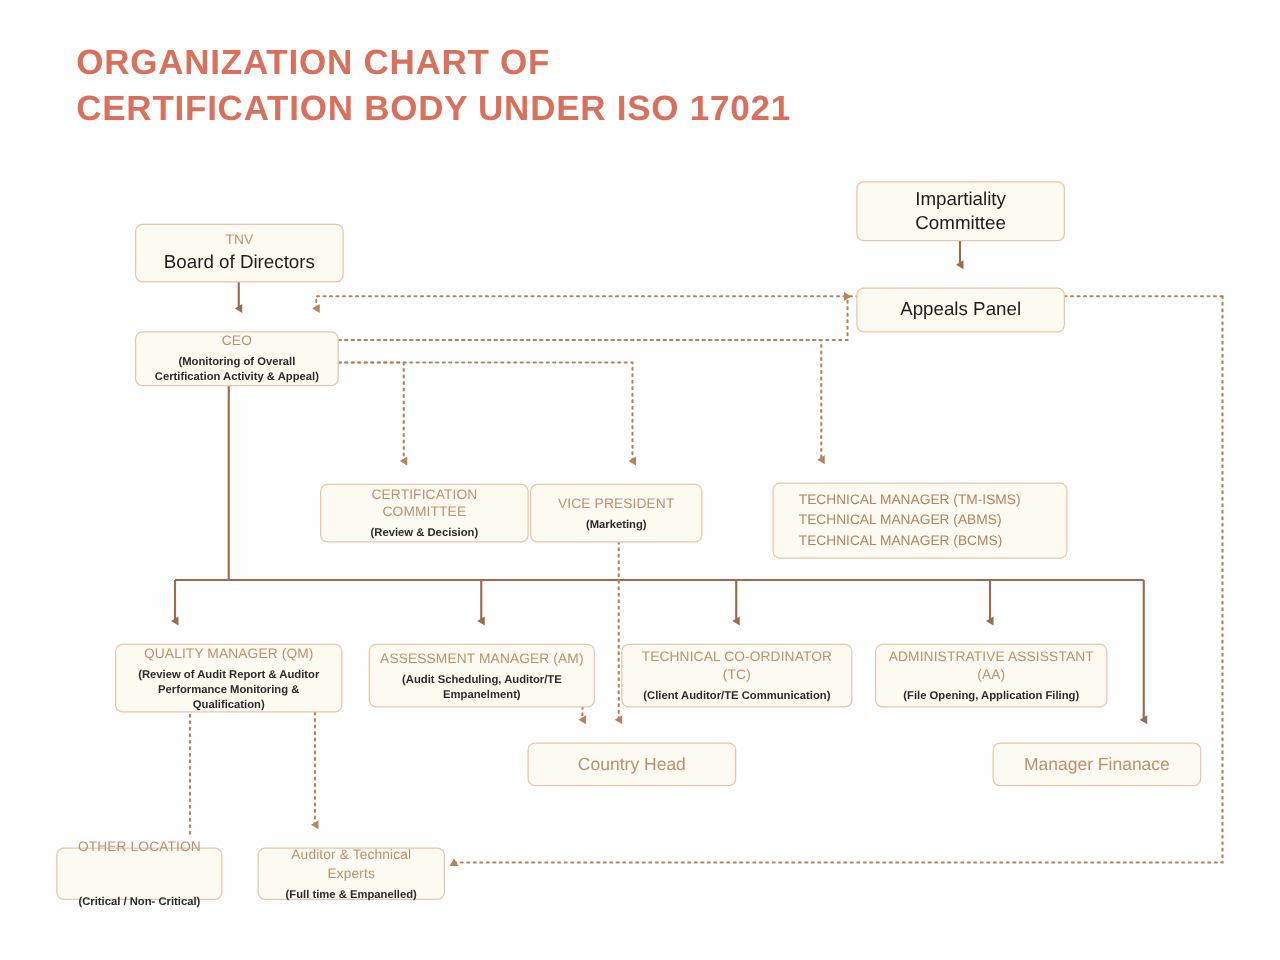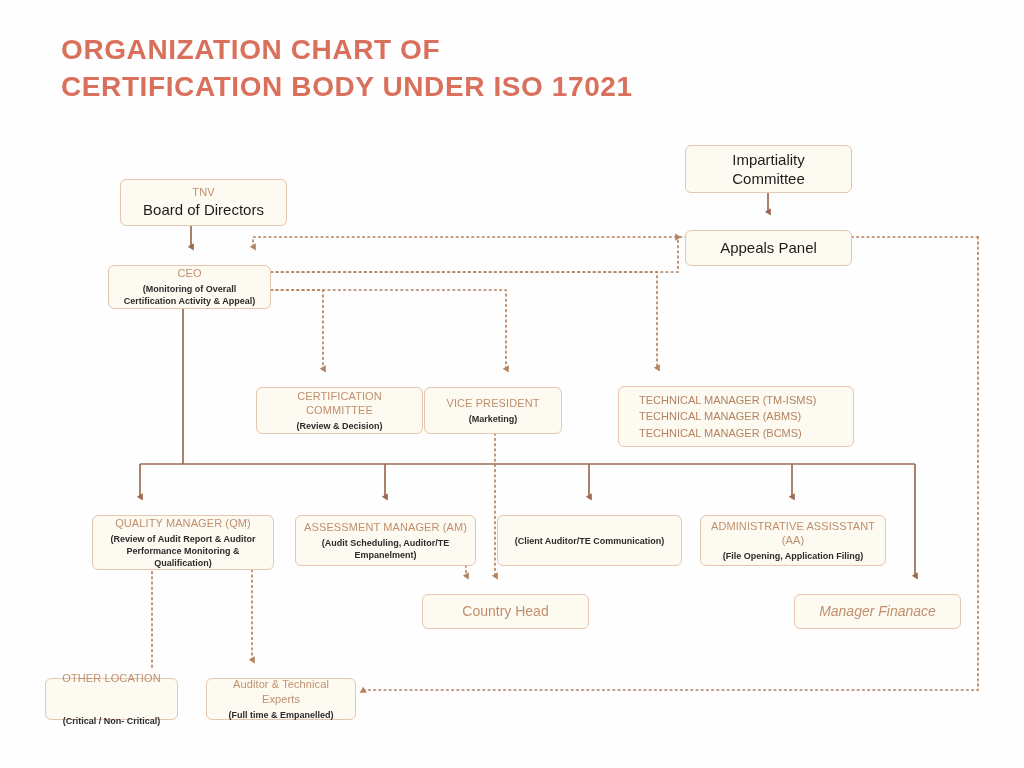--- a/index.html
+++ b/index.html
@@ -91,33 +91,33 @@
     box-sizing: border-box;
   }
   .n-stack {
     display: flex;
     flex-direction: column;
     align-items: flex-end;
     width: 100%;
   }
 
   
-  #node-board            { left:120px;  top:168px; width:167px; height:47px; }
+  #node-board            { left:108px;  top:168px; width:167px; height:47px; }
   #node-ceo             { left:108px;  top:254px; width:163px; height:44px; }
   #node-impartiality    { left:685px;  top:134px; width:167px; height:48px; }
   #node-appeals         { left:685px;  top:219px; width:167px; height:36px; }
   #node-certcommittee   { left:256px;  top:376px; width:167px; height:47px; }
   #node-vicepresident   { left:424px;  top:376px; width:138px; height:47px;justify-content:center; }
   #node-techmanagers    { left:618px;  top:375px; width:236px; height:61px; }
   #node-qualitymanager  { left:92px;   top:504px; width:182px; height:55px; }
   #node-assessmentmgr   { left:295px;  top:504px; width:181px; height:51px; }
   #node-techcoordinator { left:497px;  top:504px; width:185px; height:51px; }
   #node-adminassistant  { left:700px;  top:504px; width:186px; height:51px; }
   #node-countryhead     { left:422px;  top:583px; width:167px; height:35px; }
-  #node-managerfinance  { left:794px;  top:583px; width:167px; height:35px;font-style:italic; }
+  #node-managerfinance  { left:794px;  top:583px; width:167px; height:35px; }
   #node-otherlocation   { left:45px;   top:667px; width:133px; height:42px;gap:28px; }
   #node-auditors        { left:206px;  top:667px; width:150px; height:42px; }
 </style>
 </head>
 <body>
 
 <div id="chart-root">
 
   <div class="title">
     <span>Organization Chart of</span>
@@ -221,20 +221,21 @@
     <div class="n-sub">(Review of Audit Report &amp; Auditor</div>
     <div class="n-sub" style="margin-top:0">Performance Monitoring &amp; Qualification)</div>
   </div>
 
   <div class="node" id="node-assessmentmgr">
     <div class="n-title">ASSESSMENT MANAGER (AM)</div>
     <div class="n-sub">(Audit Scheduling, Auditor/TE Empanelment)</div>
   </div>
 
   <div class="node" id="node-techcoordinator">
+    <div class="n-title">TECHNICAL CO-ORDINATOR (TC)</div>
     <div class="n-sub">(Client Auditor/TE Communication)</div>
   </div>
 
   <div class="node" id="node-adminassistant">
     <div class="n-title">ADMINISTRATIVE ASSISSTANT</div>
     <div class="n-title">(AA)</div>
     <div class="n-sub">(File Opening, Application Filing)</div>
   </div>
 
   <div class="node" id="node-countryhead">

